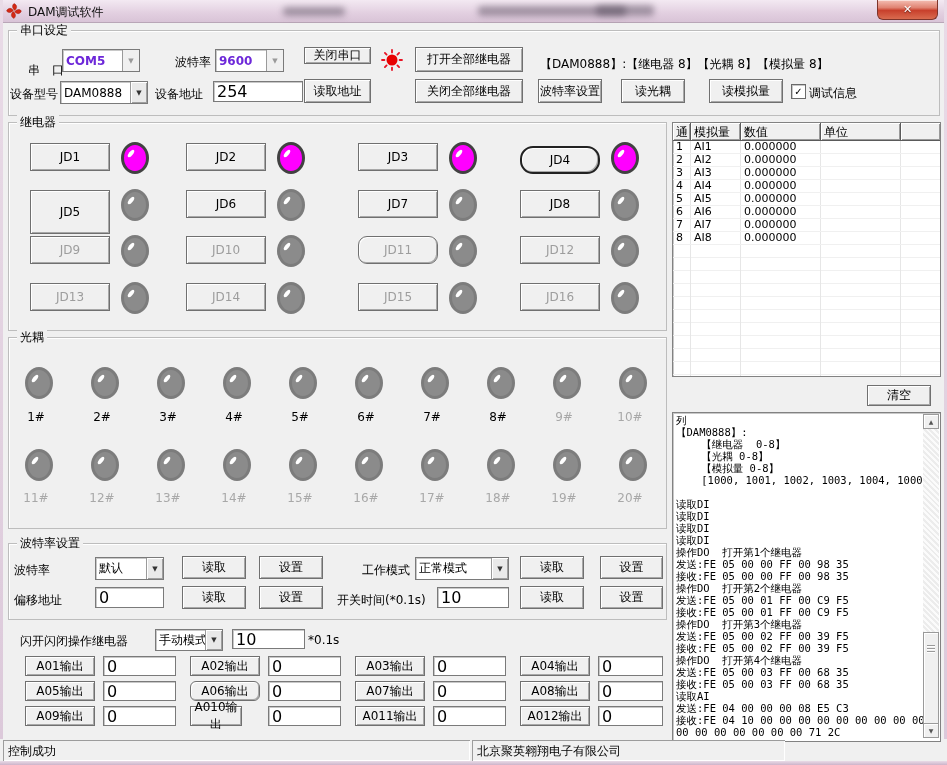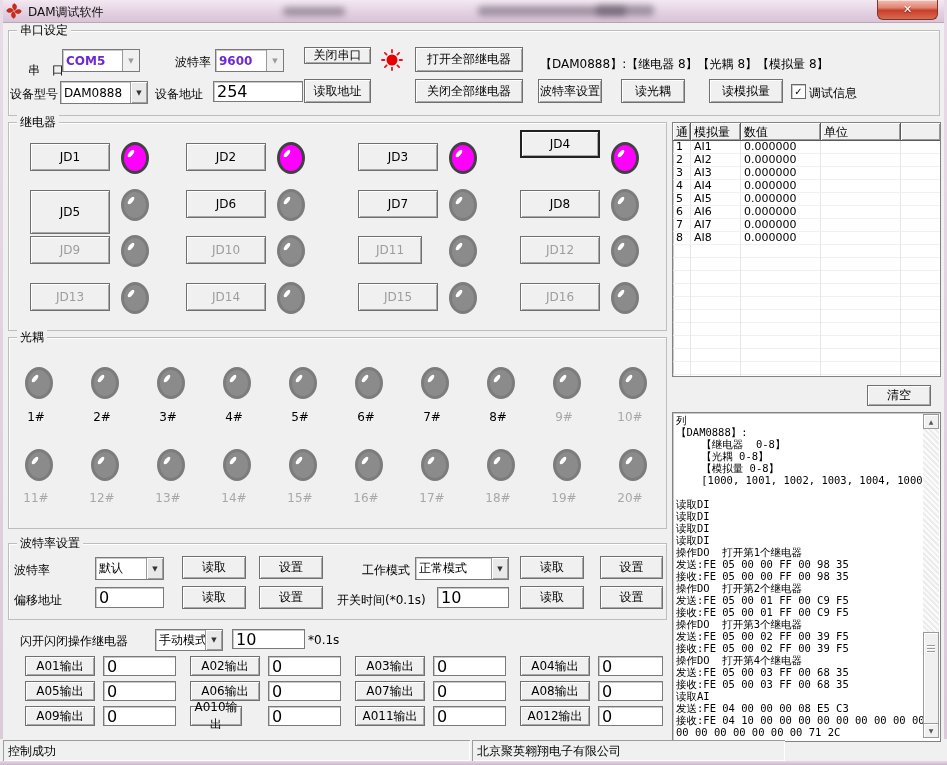--- a/index.html
+++ b/index.html
@@ -160,37 +160,37 @@
 
   <div class="group" style="left:8px;top:122px;width:657px;height:207px;">
     <span class="legend">继电器</span>
   </div>
   <button class="btn enabled" style="left:30px;top:143px;width:80px;height:28px;">JD1</button>
   <span class="led on" style="left:121px;top:142px;"></span>
   <button class="btn enabled" style="left:186px;top:143px;width:80px;height:28px;">JD2</button>
   <span class="led on" style="left:277px;top:142px;"></span>
   <button class="btn enabled" style="left:358px;top:143px;width:80px;height:28px;">JD3</button>
   <span class="led on" style="left:449px;top:142px;"></span>
-  <button class="btn focused enabled" style="left:520px;top:130px;width:80px;height:28px;">JD4</button>
+  <button class="btn focused enabled" style="left:520px;top:146px;width:80px;height:28px;border-radius:13px;">JD4</button>
   <span class="led on" style="left:611px;top:142px;"></span>
 
   <button class="btn enabled" style="left:30px;top:190px;width:80px;height:44px;">JD5</button>
   <span class="led off" style="left:121px;top:189px;"></span>
   <button class="btn enabled" style="left:186px;top:190px;width:80px;height:28px;text-align:center;">JD6</button>
   <span class="led off" style="left:277px;top:189px;"></span>
   <button class="btn enabled" style="left:358px;top:190px;width:80px;height:28px;">JD7</button>
   <span class="led off" style="left:449px;top:189px;"></span>
   <button class="btn enabled" style="left:520px;top:190px;width:80px;height:28px;">JD8</button>
   <span class="led off" style="left:611px;top:189px;"></span>
 
   <button class="btn disabled" style="left:30px;top:236px;width:80px;height:28px;">JD9</button>
   <span class="led off" style="left:121px;top:235px;"></span>
   <button class="btn disabled" style="left:186px;top:236px;width:80px;height:28px;">JD10</button>
   <span class="led off" style="left:277px;top:235px;"></span>
-  <button class="btn disabled" style="left:358px;top:236px;width:64px;height:28px;">JD11</button>
+  <button class="btn disabled" style="left:358px;top:236px;width:80px;height:28px;border-radius:9px;">JD11</button>
   <span class="led off" style="left:449px;top:235px;"></span>
   <button class="btn disabled" style="left:520px;top:236px;width:80px;height:28px;">JD12</button>
   <span class="led off" style="left:611px;top:235px;"></span>
 
   <button class="btn disabled" style="left:30px;top:283px;width:80px;height:28px;">JD13</button>
   <span class="led off" style="left:121px;top:282px;"></span>
   <button class="btn disabled" style="left:186px;top:283px;width:80px;height:28px;">JD14</button>
   <span class="led off" style="left:277px;top:282px;"></span>
   <button class="btn disabled" style="left:358px;top:283px;width:80px;height:28px;">JD15</button>
   <span class="led off" style="left:449px;top:282px;"></span>
@@ -393,21 +393,21 @@
   <input class="input" style="left: 103px; top: 656px; width: 68px; height: 18px;" value="0">
   <button class="btn" style="left:190px;top:656px;width:70px;height:20px;">A02输出</button>
   <input class="input" style="left: 268px; top: 656px; width: 68px; height: 18px;" value="0">
   <button class="btn" style="left:355px;top:656px;width:70px;height:20px;">A03输出</button>
   <input class="input" style="left: 433px; top: 656px; width: 68px; height: 18px;" value="0">
   <button class="btn" style="left:520px;top:656px;width:70px;height:20px;">A04输出</button>
   <input class="input" style="left: 598px; top: 656px; width: 60px; height: 18px;" value="0">
 
   <button class="btn" style="left:25px;top:681px;width:70px;height:20px;">A05输出</button>
   <input class="input" style="left: 103px; top: 681px; width: 68px; height: 18px;" value="0">
-  <button class="btn" style="left:190px;top:681px;width:70px;height:20px;">A06输出</button>
+  <button class="btn" style="left:190px;top:681px;width:70px;height:20px;border-radius:6px;">A06输出</button>
   <input class="input" style="left: 268px; top: 681px; width: 68px; height: 18px;" value="0">
   <button class="btn" style="left:355px;top:681px;width:70px;height:20px;">A07输出</button>
   <input class="input" style="left: 433px; top: 681px; width: 68px; height: 18px;" value="0">
   <button class="btn" style="left:520px;top:681px;width:70px;height:20px;">A08输出</button>
   <input class="input" style="left: 598px; top: 681px; width: 60px; height: 18px;" value="0">
 
   <button class="btn" style="left:25px;top:706px;width:70px;height:20px;">A09输出</button>
   <input class="input" style="left: 103px; top: 706px; width: 68px; height: 18px;" value="0">
   <button class="btn" style="left:190px;top:706px;width:52px;height:20px;">A010输出</button>
   <input class="input" style="left: 268px; top: 706px; width: 68px; height: 18px;" value="0">

